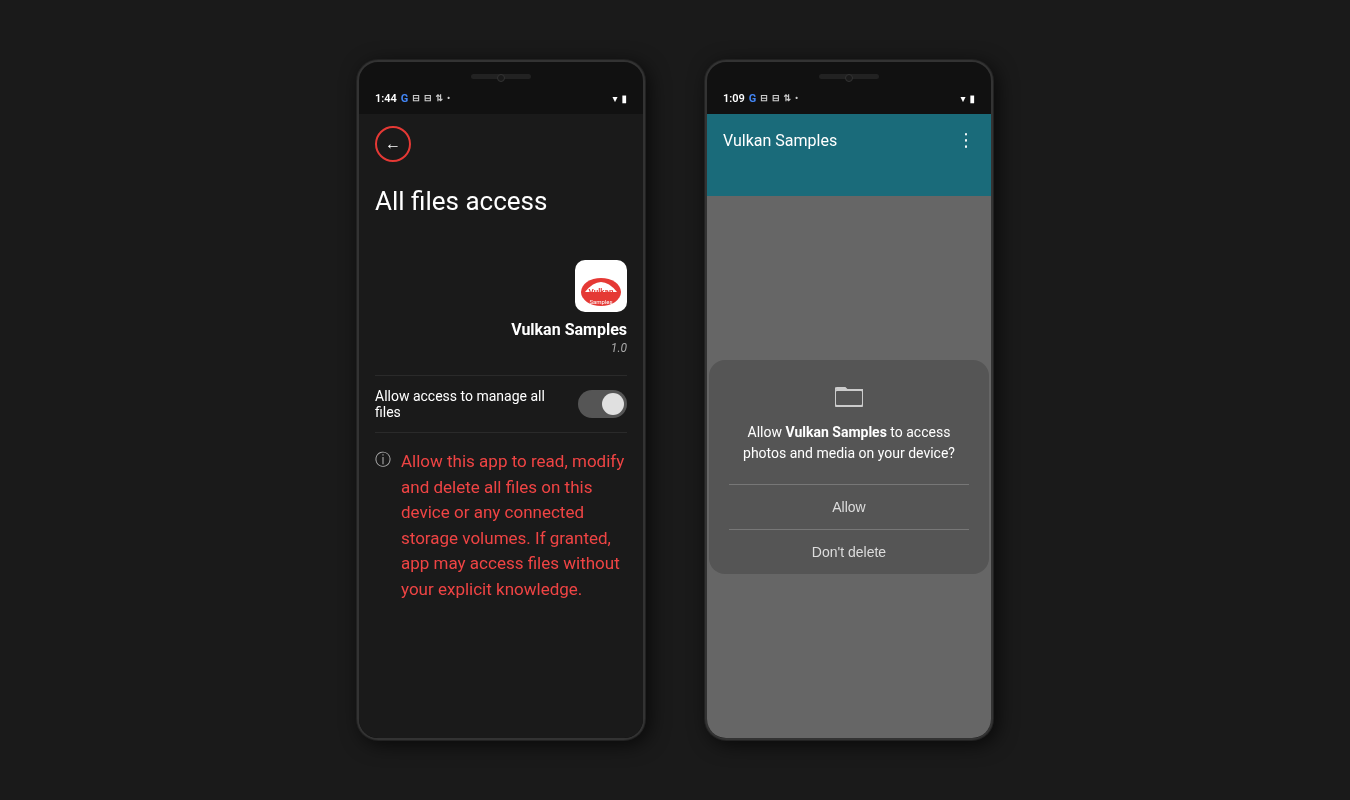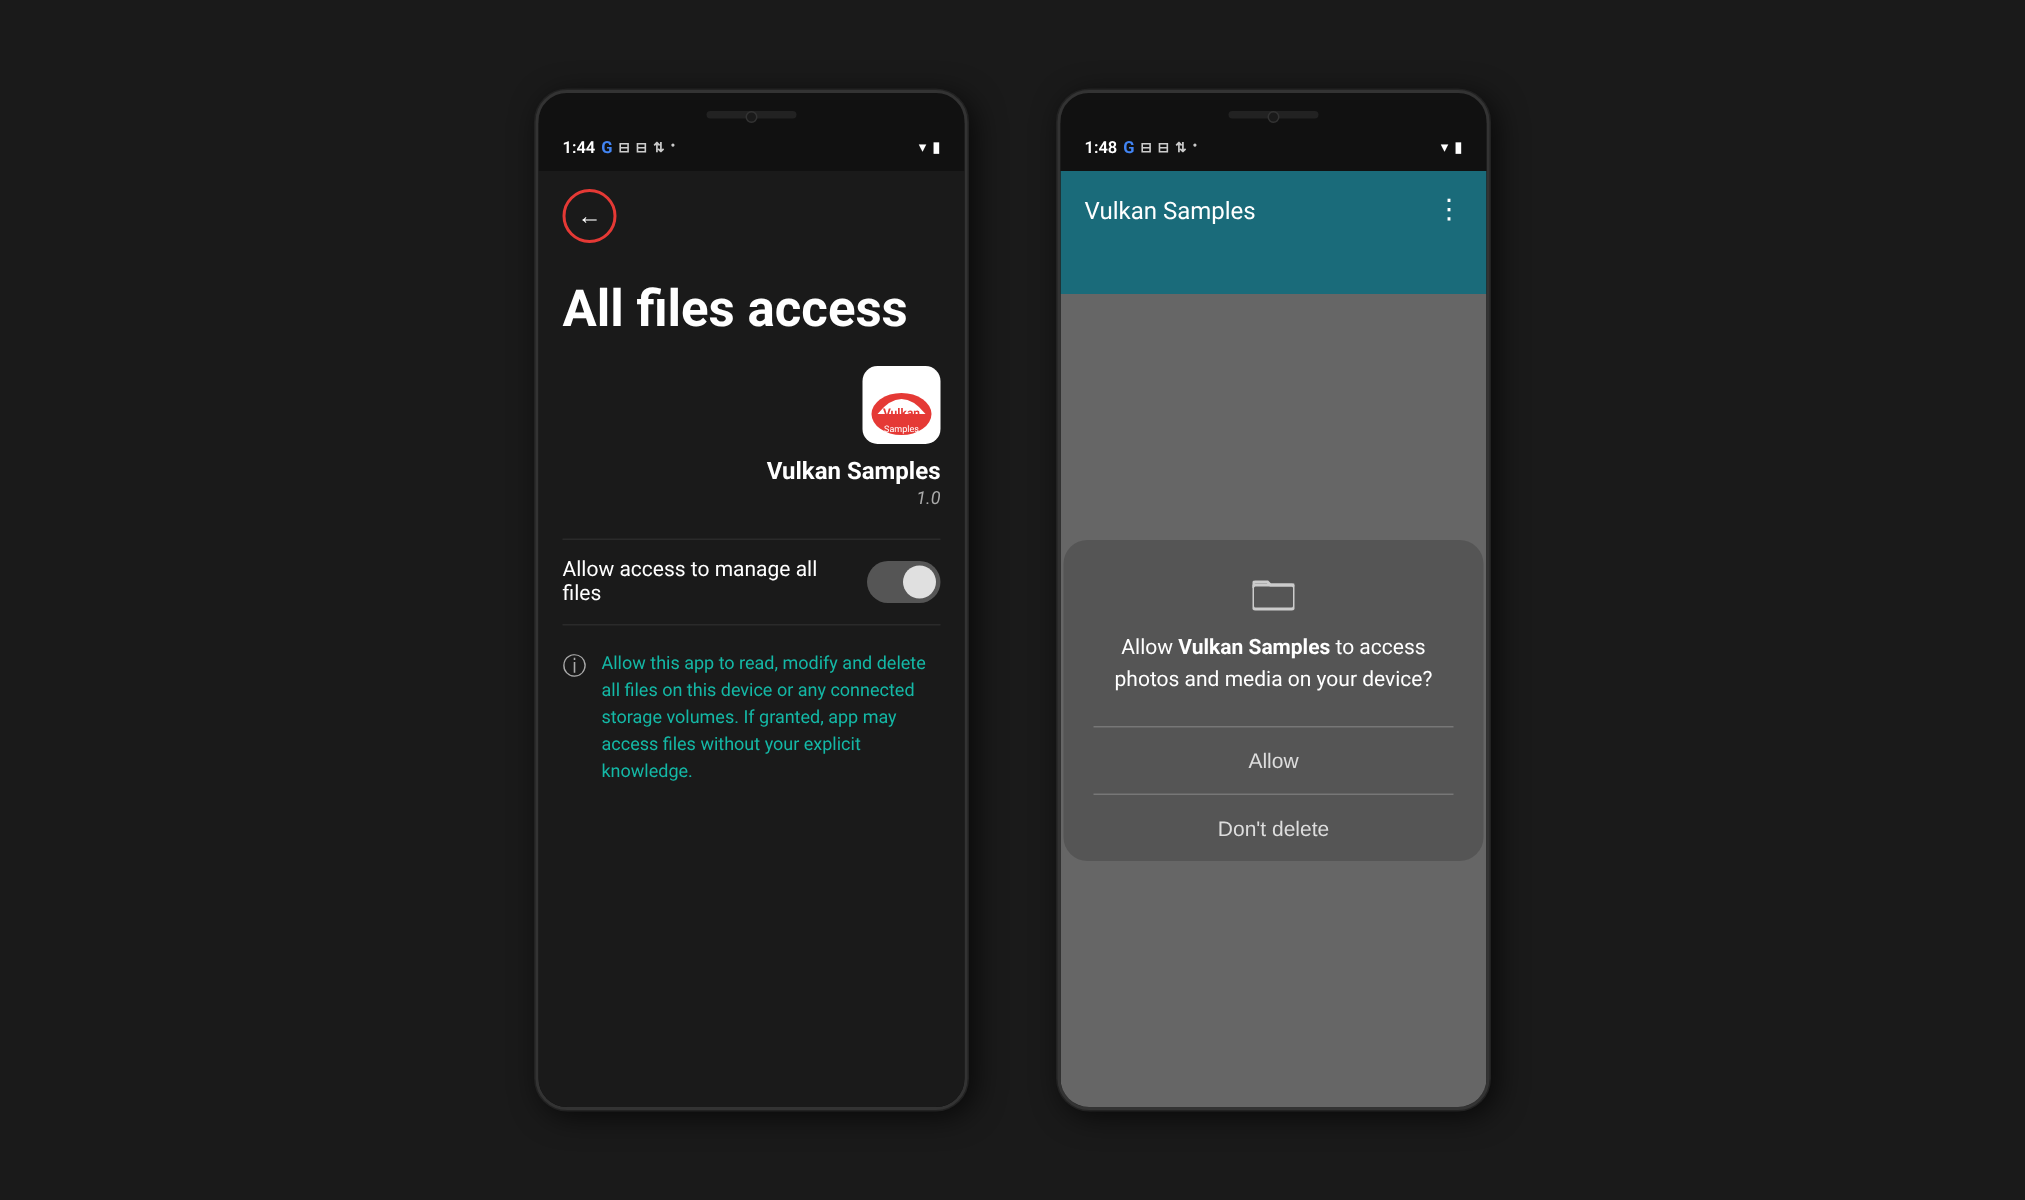--- a/index.html
+++ b/index.html
@@ -128,24 +128,24 @@
       justify-content: center;
       cursor: pointer;
     }
     .back-arrow {
       color: #fff;
       font-size: 16px;
       line-height: 1;
     }
 
     .page-title {
-      font-size: 34px;
-      font-weight: 700;
-      color: #fff;
-      margin-bottom: 18px;
+      font-size: 26px;
+      font-weight: 400;
+      color: #fff;
+      margin-bottom: 44px;
     }
 
     .app-icon-area {
       display: flex;
       flex-direction: column;
       align-items: flex-end;
       margin-bottom: 20px;
     }
     .app-icon {
       width: 52px;
@@ -212,22 +212,22 @@
       gap: 10px;
       align-items: flex-start;
     }
     .info-icon {
       color: #aaa;
       font-size: 16px;
       flex-shrink: 0;
       margin-top: 1px;
     }
     .info-text {
-      font-size: 12px;
-      color: #14b8a6;
+      font-size: 17px;
+      color: #ef4444;
       line-height: 1.5;
     }
 
     
     .phone2-top-bar {
       height: 52px;
       background: #1a6b7a;
       display: flex;
       align-items: center;
       justify-content: space-between;
@@ -362,21 +362,21 @@
     </div>
   </div>
 </div>
 
 <div class="phone">
   <div class="phone-camera"></div>
   <div class="phone-side-btn"></div>
 
   <div class="status-bar phone2-status">
     <div class="status-left">
-      <span>1:48</span>
+      <span>1:09</span>
       <span class="g-icon">G</span>
       <span class="status-icon">⊟</span>
       <span class="status-icon">⊟</span>
       <span class="status-icon">⇅</span>
       <span class="status-icon">•</span>
     </div>
     <div class="status-right">
       <span>▾</span>
       <span>▮</span>
     </div>

